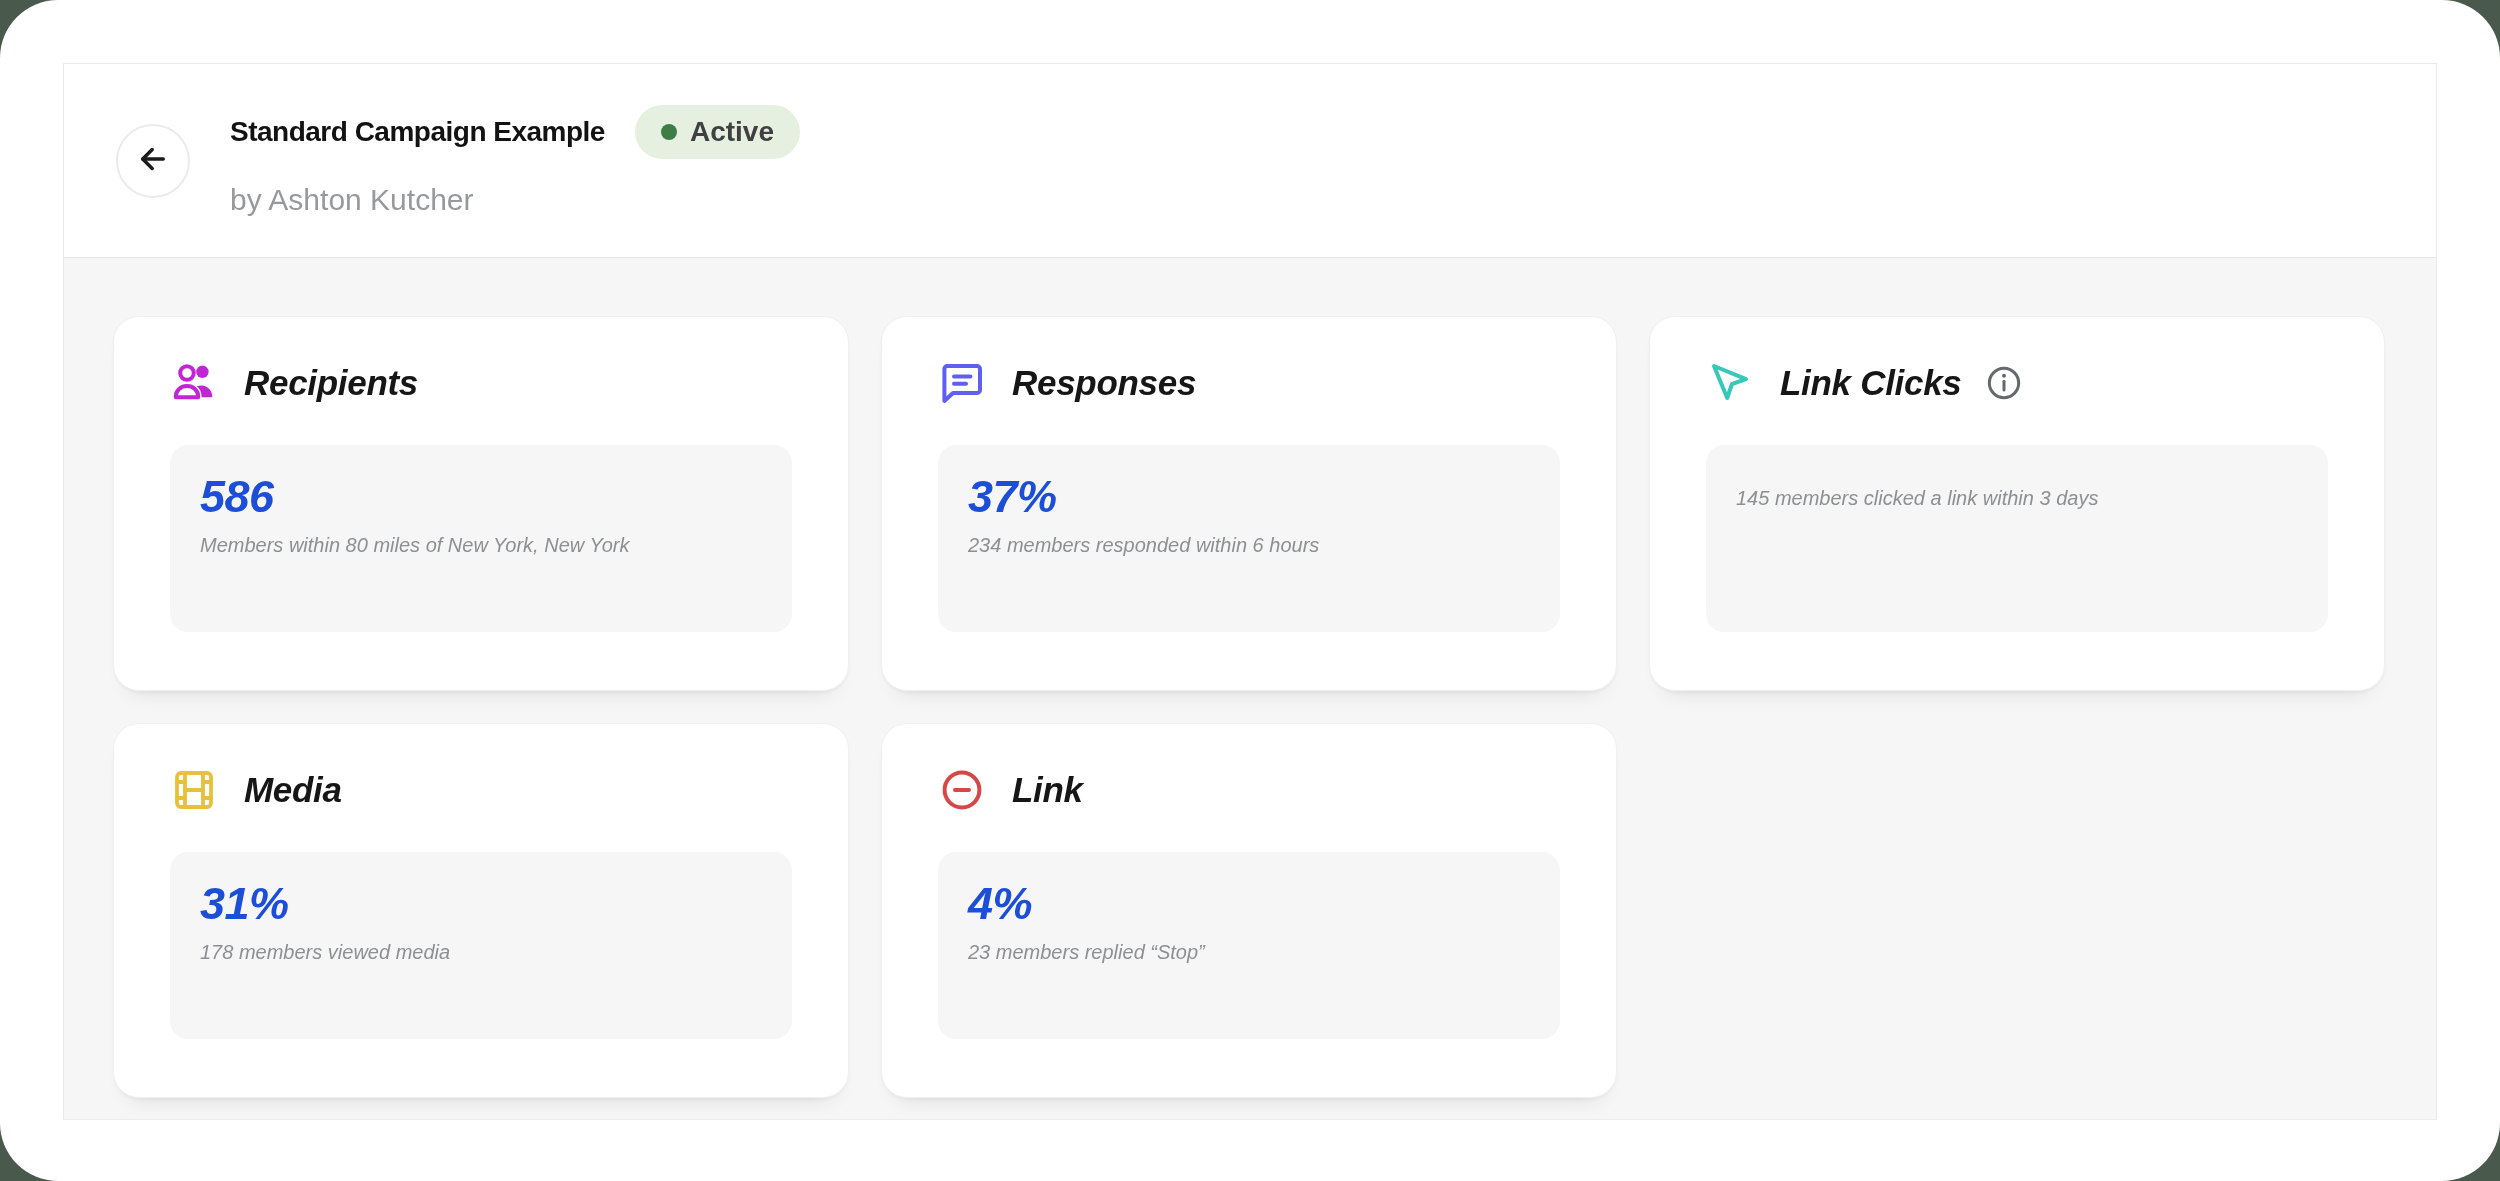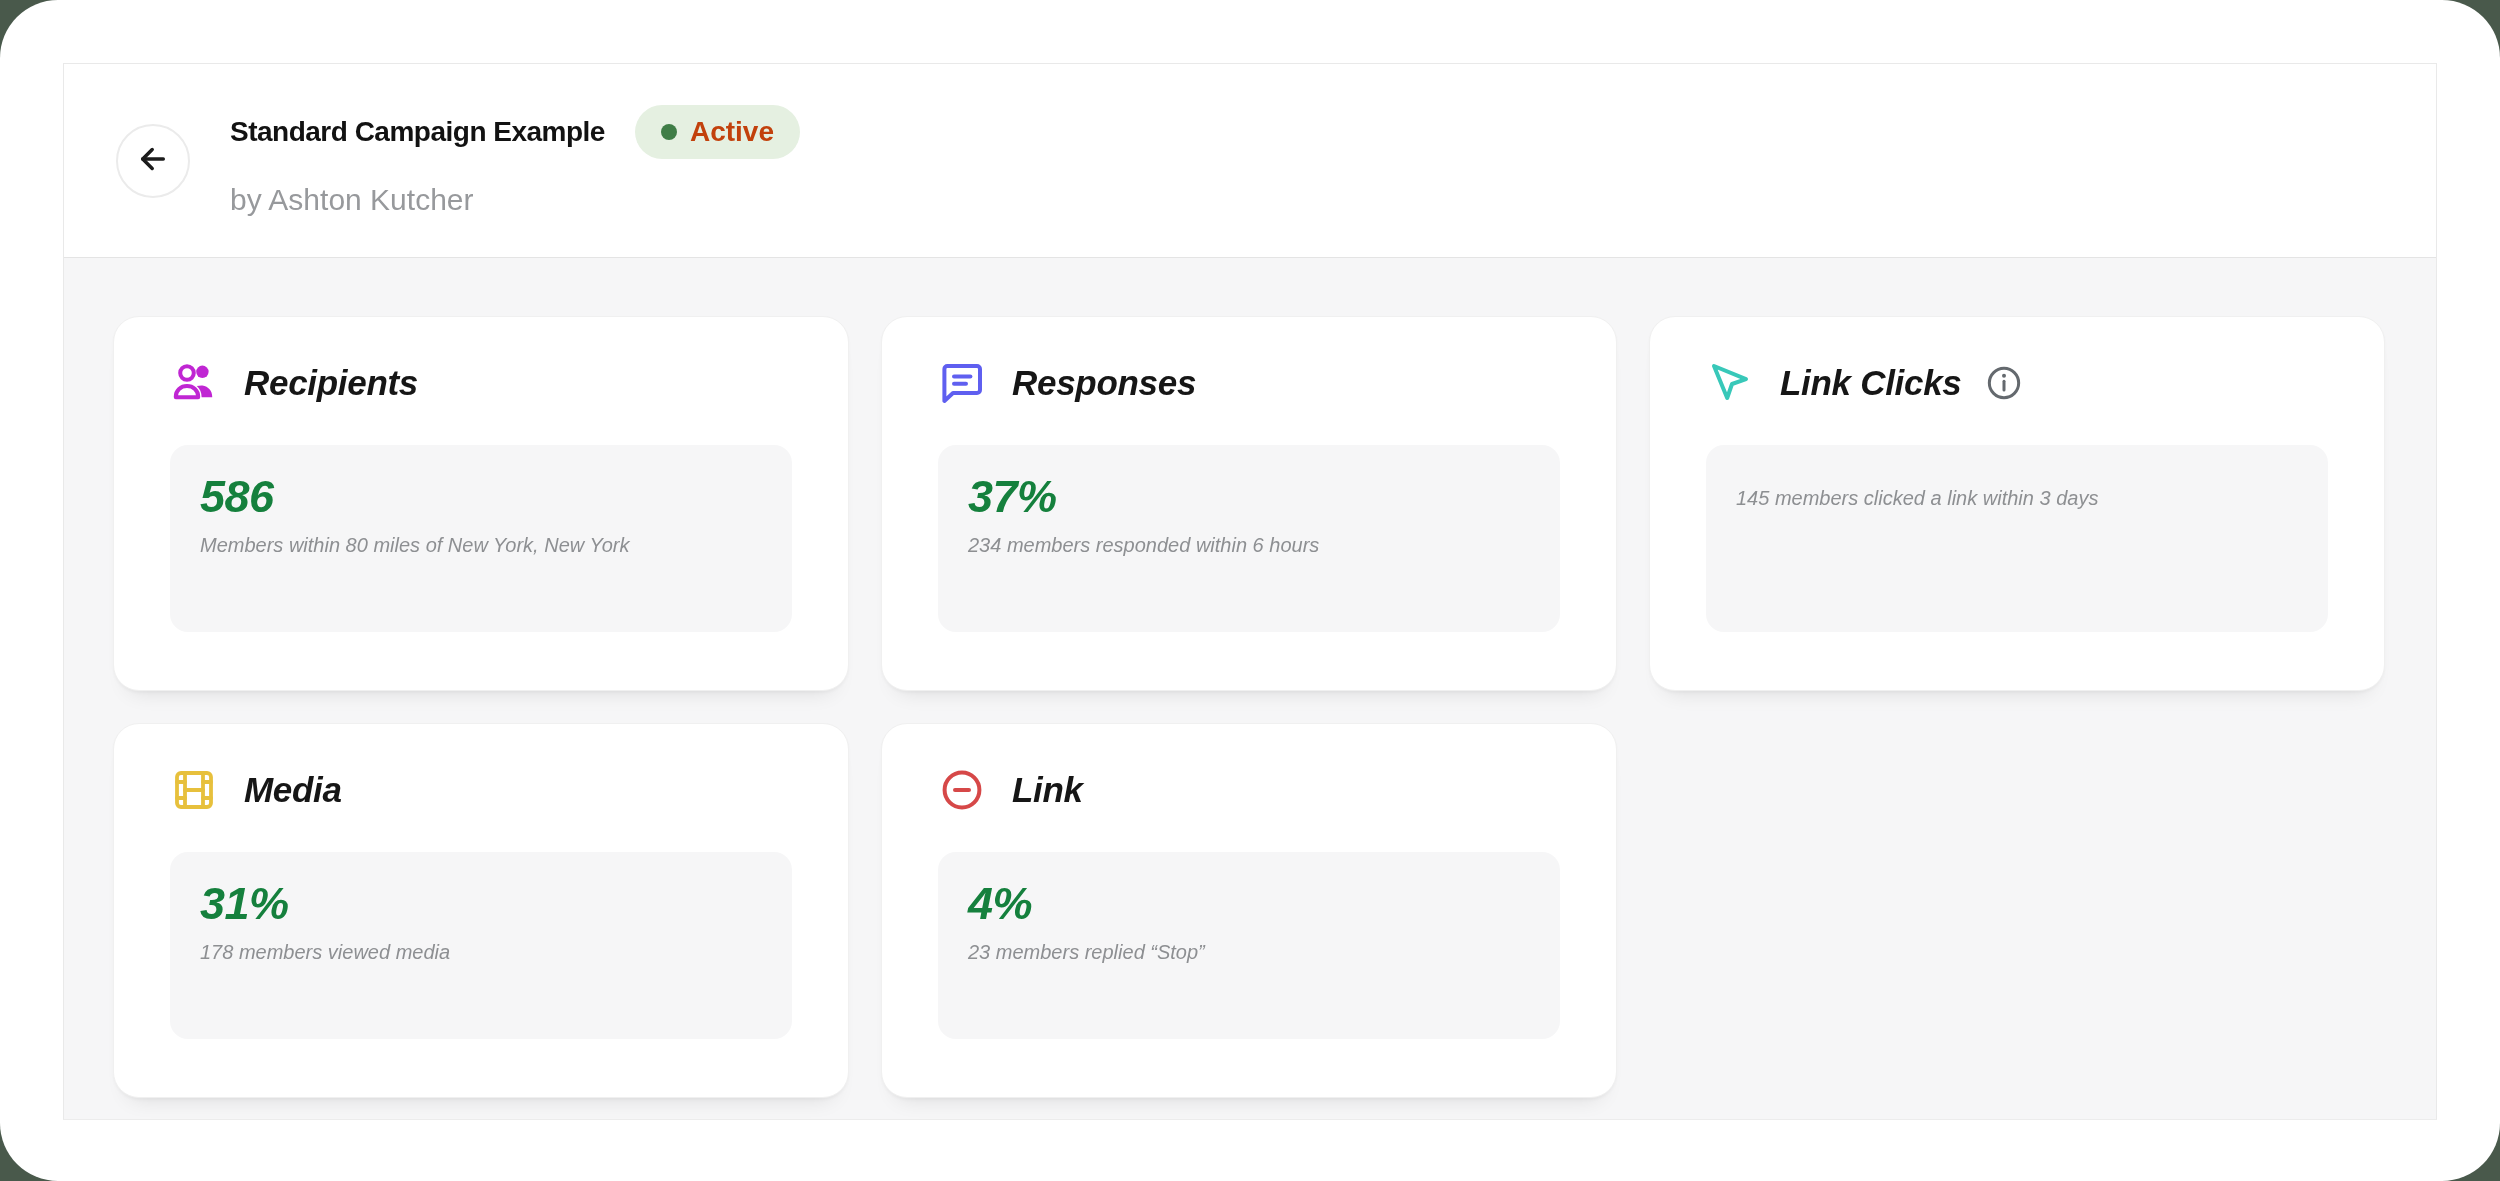--- a/index.html
+++ b/index.html
@@ -51,21 +51,21 @@
     font-size: 28px; font-weight: 700; color: #121212;
     letter-spacing: -0.5px;
   }
   .badge {
     margin-left: 30px;
     display: inline-flex; align-items: center; gap: 13px;
     background: #e5f0e1;
     border-radius: 999px;
     padding: 11px 26px;
     font-size: 28px; font-weight: 600;
-    color: #c2410c;
+    color: #404040;
   }
   .badge-dot {
     width: 16px; height: 16px; border-radius: 50%;
     background: #3f7d46;
   }
   .byline {
     margin-top: 24px;
     font-size: 30px; color: #97999c; font-weight: 400;
   }
   
@@ -106,21 +106,21 @@
   }
   .info svg { width: 40px; height: 40px; display: block; }
   .stat-box {
     background: #f6f6f7;
     border-radius: 18px;
     height: 187px;
     padding: 28px 30px;
     overflow: hidden;
   }
   .stat-value {
-    font-size: 45px; font-weight: 700; color: #15803d;
+    font-size: 45px; font-weight: 700; color: #1d4ed8;
     line-height: 1.05;
     letter-spacing: -0.5px;
   }
   .stat-desc {
     margin-top: 13px;
     font-size: 20px; color: #8d8f92;
     line-height: 1.28;
   }
 </style>
 </head>

